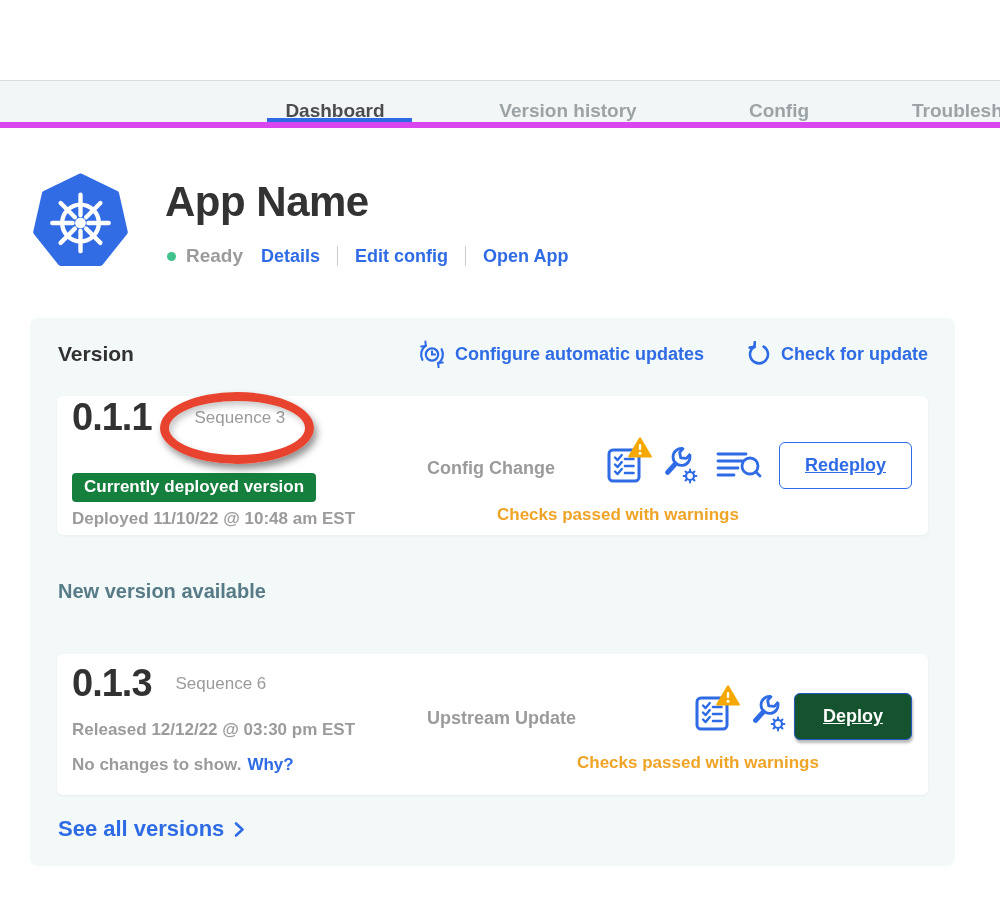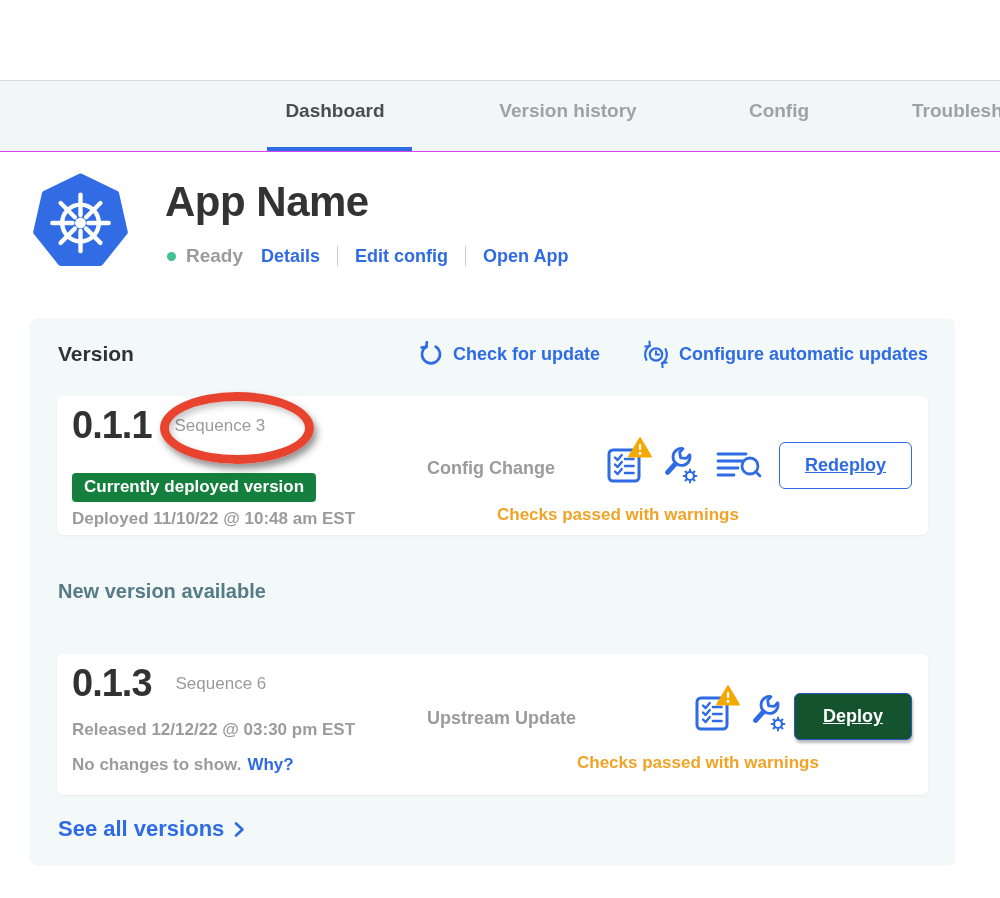--- a/index.html
+++ b/index.html
@@ -8,22 +8,22 @@
 
   
   .topnav { position:absolute; top:0; left:0; width:1000px; height:80px; background:#fff; }
   .topnav .tab { position:absolute; top:26px; font-size:19px; font-weight:700; color:#323232; white-space:nowrap; cursor:pointer; }
   .tab-application { left:45px; }
   .tab-gitops { left:215px; }
   .tab-cluster { left:337px; }
   .topnav-underline { position:absolute; left:23px; bottom:4px; width:168px; height:4px; background:#2e6be4; border-radius:2px; }
 
   
-  .subnav { position:absolute; top:80px; left:0; width:1000px; height:72px; background:#f3f6f6;
-            border-top:1px solid #d8dcdc; border-bottom:1px solid #d946ef; }
+  .subnav { position:absolute; top:80px; left:0; width:1000px; height:48px; background:#f3f6f6;
+            border-top:1px solid #d8dcdc; border-bottom:6px solid #d946ef; }
   .subnav .tab { position:absolute; top:19px; font-size:19px; font-weight:700; color:#9ba3a6; white-space:nowrap; cursor:pointer; }
   .subnav .tab.active { color:#4c4c4e; }
   .tab-dashboard { left:335px; transform:translateX(-50%); }
   .tab-version-history { left:568px; transform:translateX(-50%);text-align:right; }
   .tab-config { left:779px; transform:translateX(-50%); }
   .tab-troubleshoot { left:912px; }
   .subnav-underline { position:absolute; left:267px; bottom:0; width:145px; height:4px; background:#2e6be4; }
 
   
   .app-logo { position:absolute; left:33px; top:172px; width:95px; height:97px; }
@@ -38,21 +38,21 @@
   .panel { position:absolute; left:30px; top:318px; width:925px; height:548px; background:#f3f8f8; border-radius:8px; }
   .panel-title { position:absolute; left:28px; top:24px; font-size:21px; font-weight:700; color:#323232; }
   .panel-actions { position:absolute; right:27px; top:22px; display:flex; gap:42px; }
   .action-link { display:flex; align-items:center; gap:9px; font-size:18px; font-weight:700; color:#2e6be4; cursor:pointer; white-space:nowrap; }
 
   .vcard { position:absolute; left:27px; width:871px; background:#fff; border-radius:6px; box-shadow:0 1px 3px rgba(0,0,0,0.05); }
   .card-current { top:78px; height:139px; }
   .card-next { top:336px; height:141px; }
 
   .version-row { position:absolute; left:15px; display:flex; align-items:center; }
-  .card-current .version-row { top:8px; }
+  .card-current .version-row { top:0;gap:20px; }
   .card-next .version-row { top:8px; }
   .version-num { font-size:38px; font-weight:700; color:#323232; letter-spacing:-1px; }
   .sequence { font-size:17px; color:#9b9b9b; }
   .card-current .sequence { margin-left:23px; }
   .card-next .sequence { margin-left:24px; }
 
   .annotation-ellipse { position:absolute; left:103px; top:-4px; width:154px; height:72px;
     border:9px solid #e8432e; border-radius:50%; z-index:3; pointer-events:none;
     box-shadow:3px 5px 7px rgba(40,40,40,.5), inset 3px 4px 6px rgba(40,40,40,.25); }
 
@@ -132,42 +132,42 @@
     <span class="hdivider"></span>
     <span class="hlink">Open App</span>
   </div>
 
   <div class="panel">
     <div class="panel-title">Version</div>
 
     <div class="panel-actions">
       <div class="action-link">
         <span class="icon">
-          <svg width="26" height="26" viewBox="0 0 26 26" fill="none" stroke="#2e6be4" stroke-width="2.6" stroke-linecap="round">
-            <path d="M17.6 5.6 A 9 9 0 1 1 8.4 5.6"></path>
-            <path d="M8.4 5.9 L8.8 1.1"></path>
-              <path d="M8.4 5.9 L3.6 6.6"></path>
-          </svg>
-        </span>
-        <span>Check for update</span>
-      </div>
-      <div class="action-link">
-        <span class="icon">
           <svg width="28" height="28" viewBox="0 0 28 28" fill="none" stroke="#2e6be4" stroke-linecap="round">
             <circle cx="14" cy="14.5" r="6.2" stroke-width="2.2"></circle>
             <path d="M14 11.3 V14.5 H17.1" stroke-width="2"></path>
             <path d="M4.4 19.8 A 11 11 0 0 1 7.8 5.6" stroke-width="2.2"></path>
             <path d="M7.8 5.9 L7.4 1.4" stroke-width="2"></path>
               <path d="M7.8 5.9 L3.2 6.4" stroke-width="2"></path>
             <path d="M23.6 9.2 A 11 11 0 0 1 20.2 23.4" stroke-width="2.2"></path>
             <path d="M20.2 23.1 L20.6 27.6" stroke-width="2"></path>
               <path d="M20.2 23.1 L24.8 22.6" stroke-width="2"></path>
           </svg>
         </span>
         <span>Configure automatic updates</span>
+      </div>
+      <div class="action-link">
+        <span class="icon">
+          <svg width="26" height="26" viewBox="0 0 26 26" fill="none" stroke="#2e6be4" stroke-width="2.6" stroke-linecap="round">
+            <path d="M17.6 5.6 A 9 9 0 1 1 8.4 5.6"></path>
+            <path d="M8.4 5.9 L8.8 1.1"></path>
+              <path d="M8.4 5.9 L3.6 6.6"></path>
+          </svg>
+        </span>
+        <span>Check for update</span>
       </div>
     </div>
 
     <div class="vcard card-current">
       <div class="version-row">
         <span class="version-num">0.1.1</span>
         <span class="sequence">Sequence 3</span>
       </div>
       <div class="annotation-ellipse"></div>
       <div class="deployed-badge">Currently deployed version</div>

